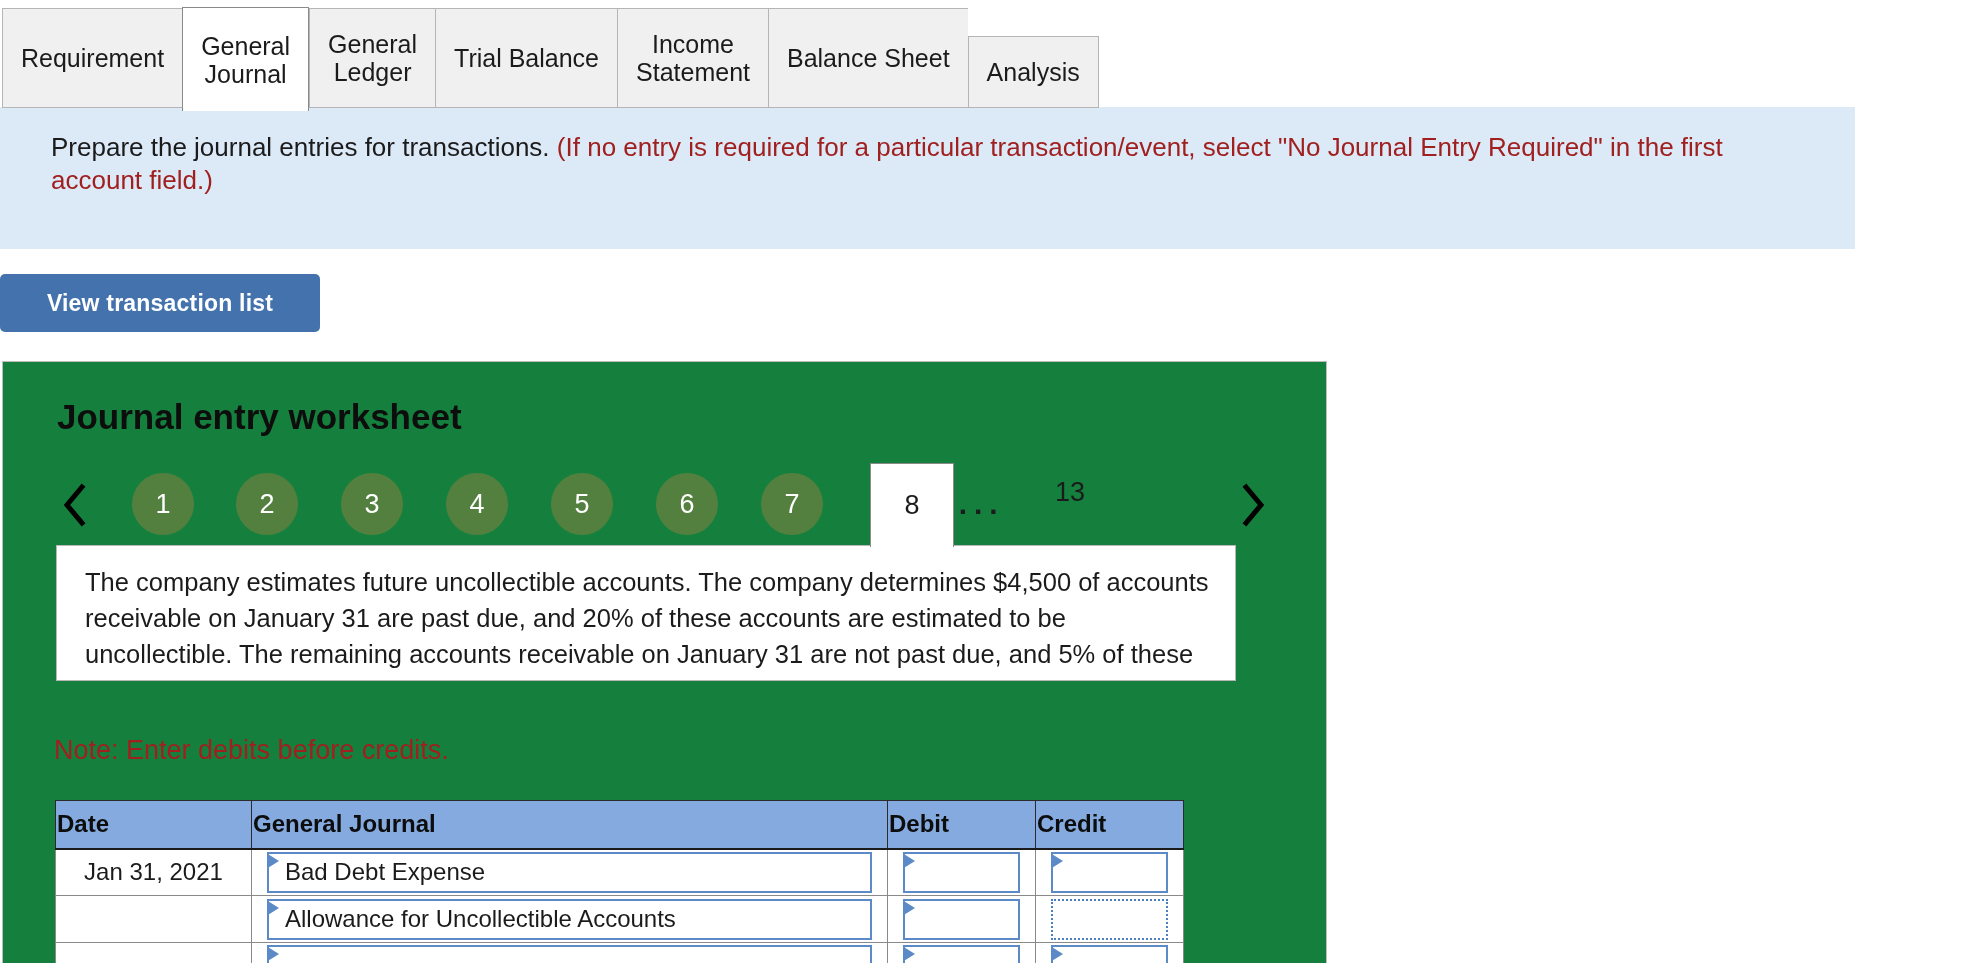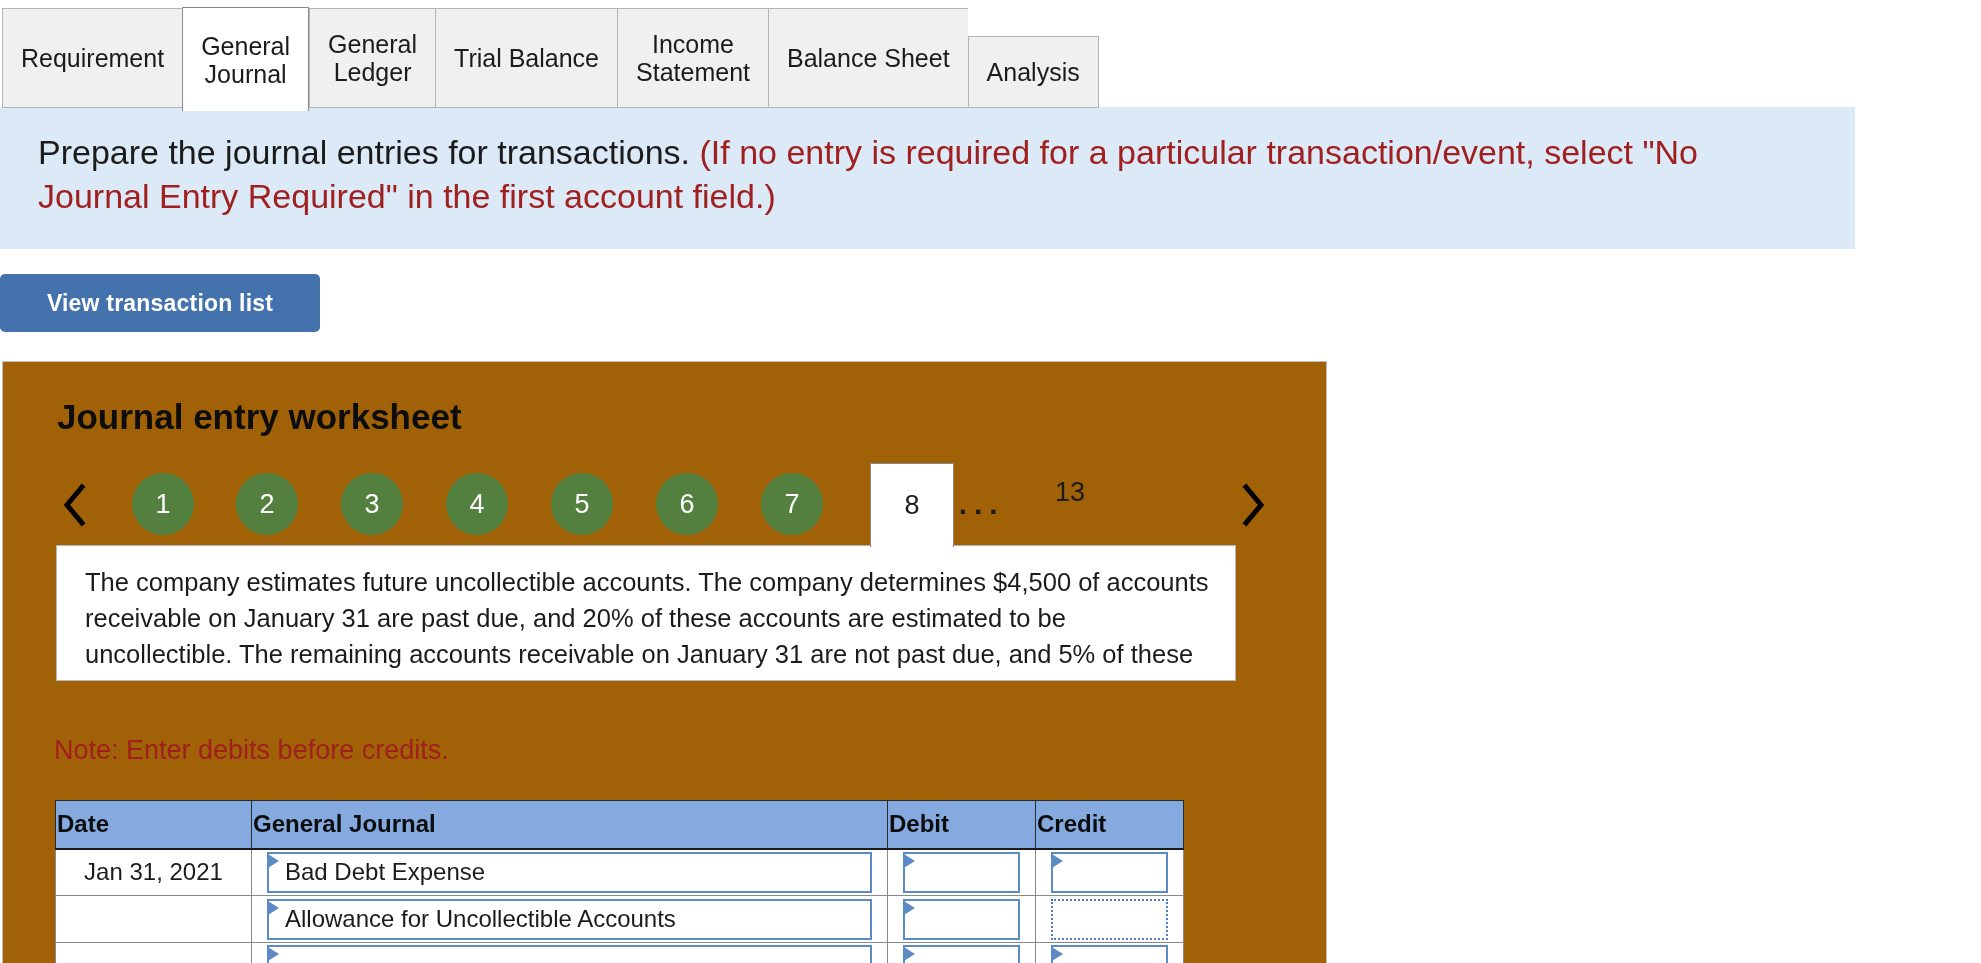--- a/index.html
+++ b/index.html
@@ -75,24 +75,25 @@
     position: absolute;
     left: 0;
     top: 107px;
     width: 1855px;
     height: 142px;
     background: #dce9f7;
     box-sizing: border-box;
     padding: 24px 32px 0 38px;
   }
   .banner-text {
-    font-size: 34px;
+    font-size: 26px;
     line-height: 1.28;
     color: #1b1b1b;
     max-width: 1700px;
+    margin-left: 13px;
   }
   .banner-text .hint { color: #a01f1f; }
 
   
   .view-btn {
     position: absolute;
     left: 0;
     top: 274px;
     width: 320px;
     height: 58px;
@@ -107,21 +108,21 @@
     letter-spacing: 0.2px;
   }
 
   
   .panel {
     position: absolute;
     left: 2px;
     top: 361px;
     width: 1325px;
     height: 602px;
-    background: #a16207;
+    background: #15803d;
     border: 1px solid #bdbdbd;
     border-bottom: none;
     box-sizing: border-box;
   }
   .panel-title {
     position: absolute;
     left: 54px;
     top: 35px;
     font-size: 35px;
     font-weight: bold;

